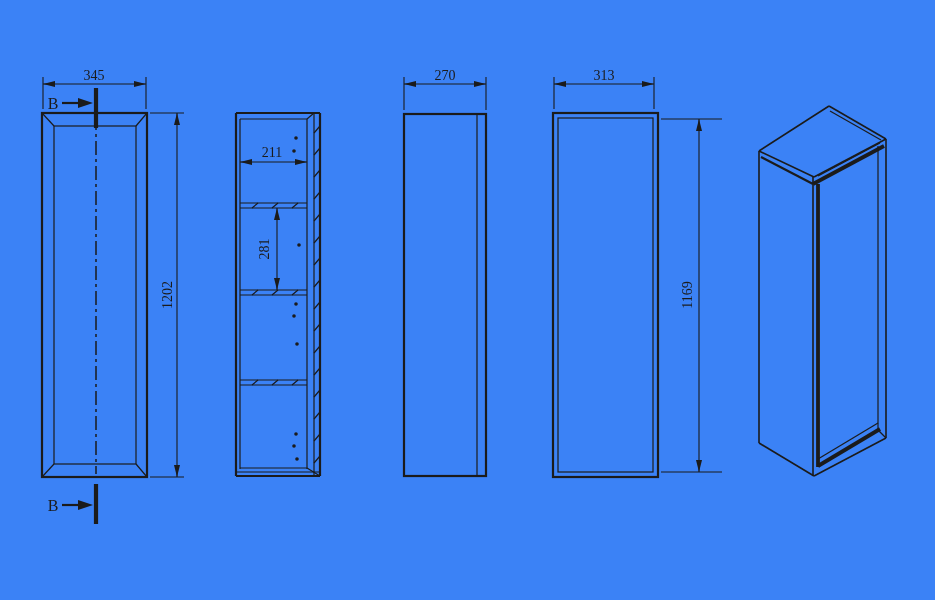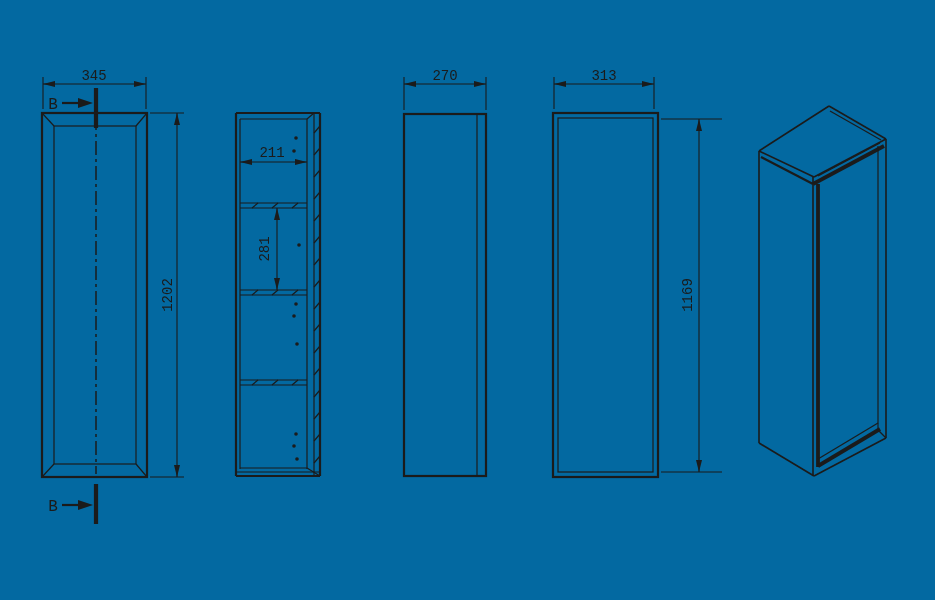--- a/index.html
+++ b/index.html
@@ -1,17 +1,17 @@
 <!DOCTYPE html>
 <html><head>
 <meta charset="utf-8">
 <style>
   html,body{margin:0;padding:0;background:#ffffff;}
-  #stage{position:relative;width:935px;height:600px;background:#0369a1;overflow:hidden;
-         font-family:Liberation Mono, monospace;}
+  #stage{position:relative;width:935px;height:600px;background:#3b82f6;overflow:hidden;
+         font-family:Liberation Serif, serif;}
   svg{position:absolute;left:0;top:0;}
   svg line, svg rect, svg path, svg polyline{stroke:#1b1b1b;fill:none;stroke-linecap:butt;}
   svg polygon{fill:#1b1b1b;stroke:none;}
   svg circle{fill:#1b1b1b;stroke:none;}
   .thin{stroke-width:1.2;}
   .med{stroke-width:1.6;}
   .thick{stroke-width:2.2;}
   .heavy{stroke-width:4.2;}
   .frame{stroke-width:3.8;}
   .dimline{stroke-width:1.1;}

